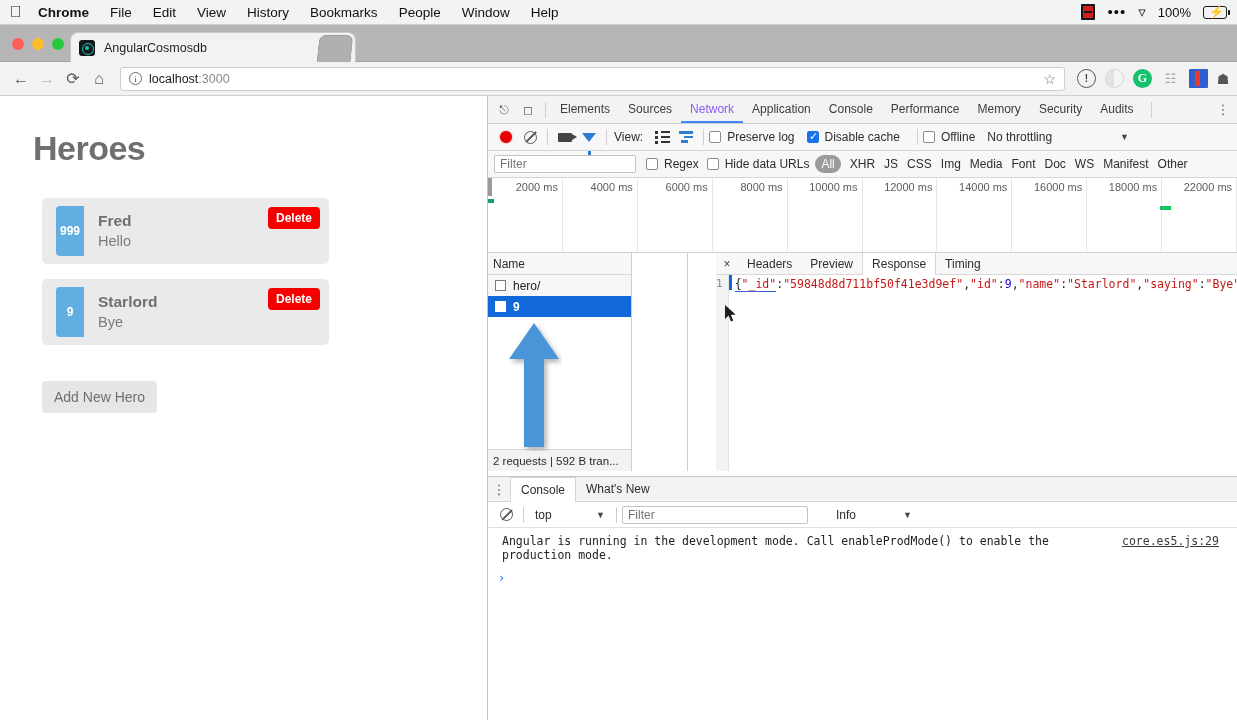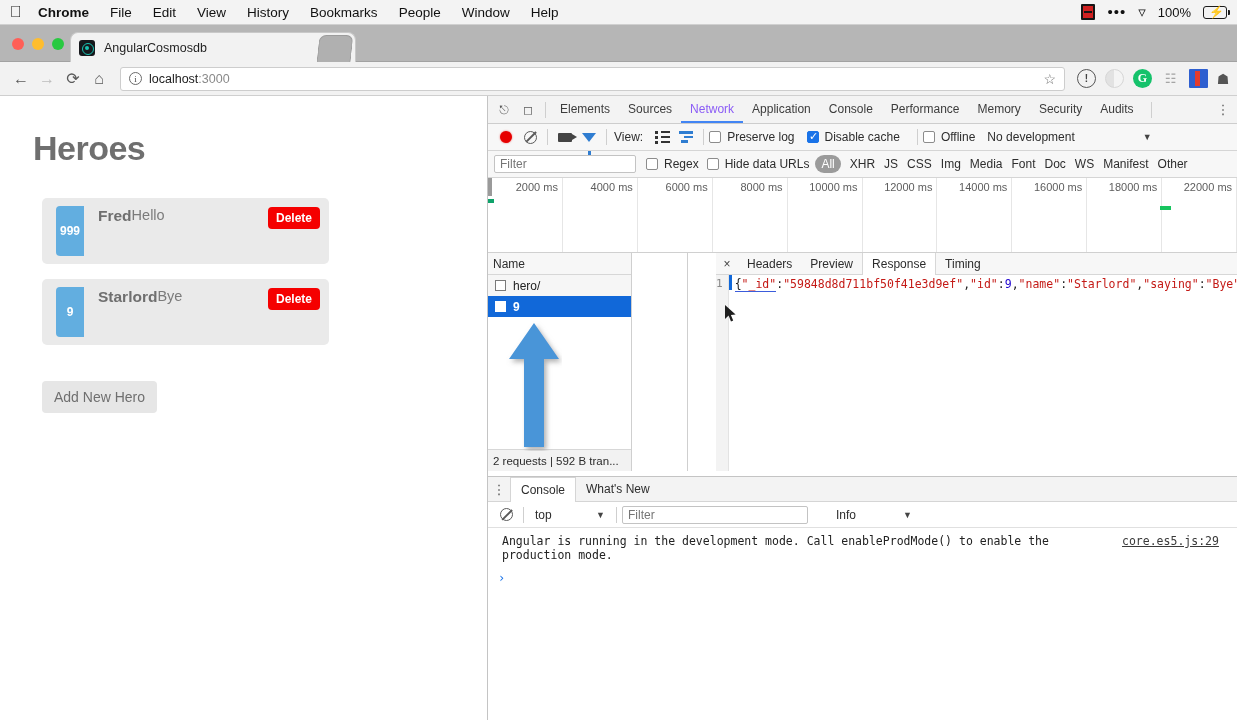--- a/index.html
+++ b/index.html
@@ -105,21 +105,21 @@
   .hero-list { margin: 30px 0 0 42px; width: 287px; }
   .hero-item {
     display: flex; align-items: stretch; background: #eaeaea; border-radius: 5px;
     margin-bottom: 15px; height: 66px; padding: 8px 10px 8px 14px; position: relative;
   }
   .hero-badge {
     width: 28px; background: #62aee0; color: #fff; border-radius: 4px 0 0 4px;
     display: flex; align-items: center; justify-content: center;
     font-size: 12px; font-weight: bold; flex: none;
   }
-  .hero-body { padding-left: 14px; display: flex; justify-content: center; }
+  .hero-body { padding-left: 14px; display: flex; flex-direction: column; justify-content: center; }
   .hero-name { font-size: 15.5px; font-weight: bold; color: #6f6f6f; line-height: 1.35; }
   .hero-saying { font-size: 14.5px; color: #7b7b7b; line-height: 1.35; }
   .delete-btn {
     position: absolute; right: 9px; top: 9px;
     background: #f50000; color: #fff; font-size: 12px; font-weight: bold;
     border: none; border-radius: 4px; padding: 4px 8px; cursor: pointer;
   }
   .add-btn {
     margin: 21px 0 0 42px; background: #e6e6e6; color: #6f6f6f; font-size: 14px;
     border: none; border-radius: 4px; padding: 8px 12px; cursor: pointer;
@@ -366,21 +366,21 @@
           </span>
       </span>
       <span class="dt-sep"></span>
       <span class="cb"></span>
       <span class="cb-label">Preserve log</span>
       <span class="cb checked"></span>
       <span class="cb-label">Disable cache</span>
       <span class="dt-sep"></span>
       <span class="cb"></span>
       <span class="cb-label">Offline</span>
-      <span class="throttle">No development</span>
+      <span class="throttle">No throttling</span>
       <span class="caret" style="margin-left:68px">▼</span>
     </div>
 
     <div class="dt-row dt-filterbar">
       <input class="filter-input" placeholder="Filter" style="">
       <span class="cb" style="margin-left:10px"></span>
       <span class="cb-label" style="margin-right:8px">Regex</span>
       <span class="cb"></span>
       <span class="cb-label" style="margin-right:6px">Hide data URLs</span>
       <span class="type-chip active">All</span>

